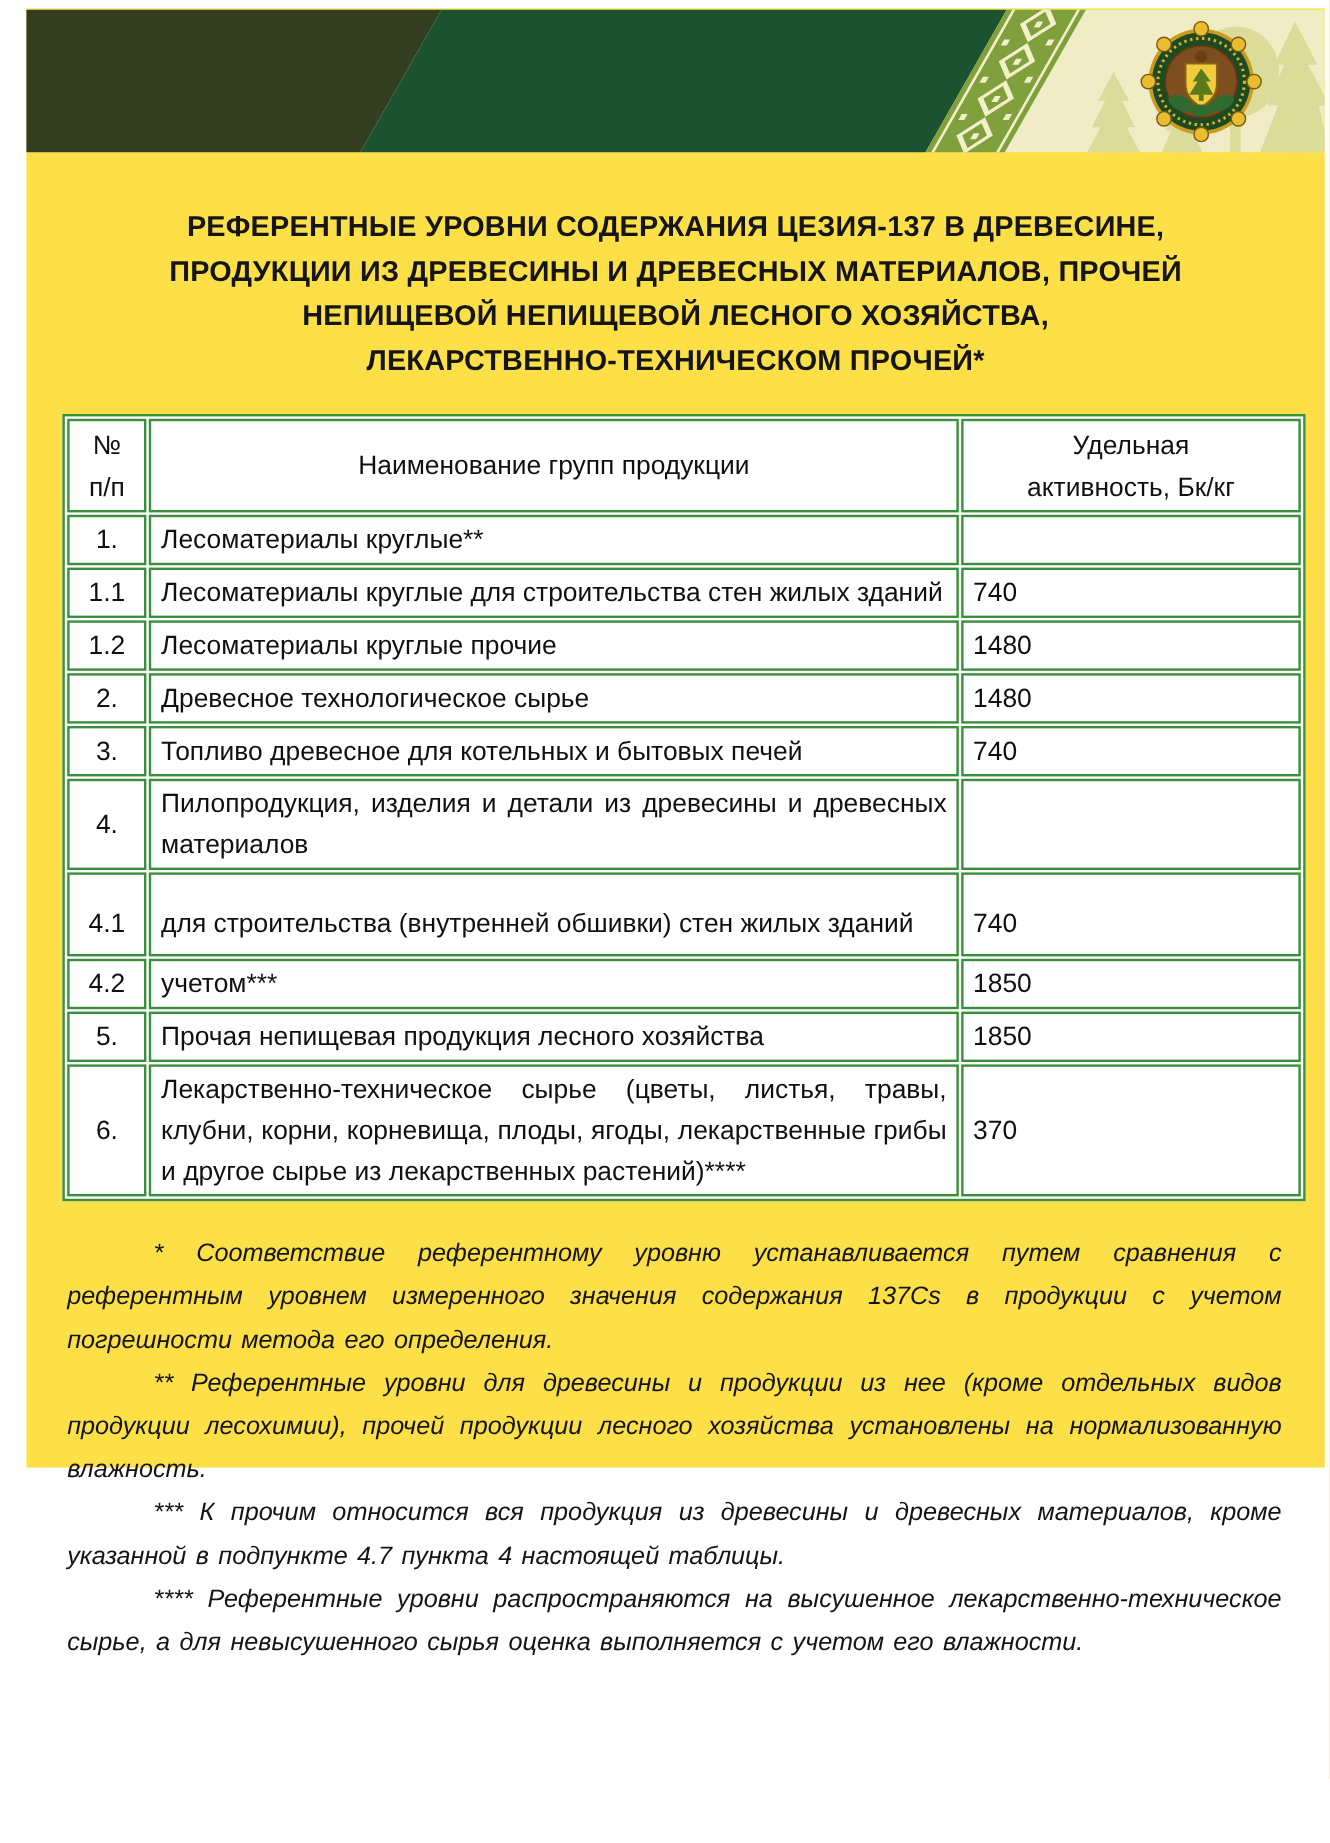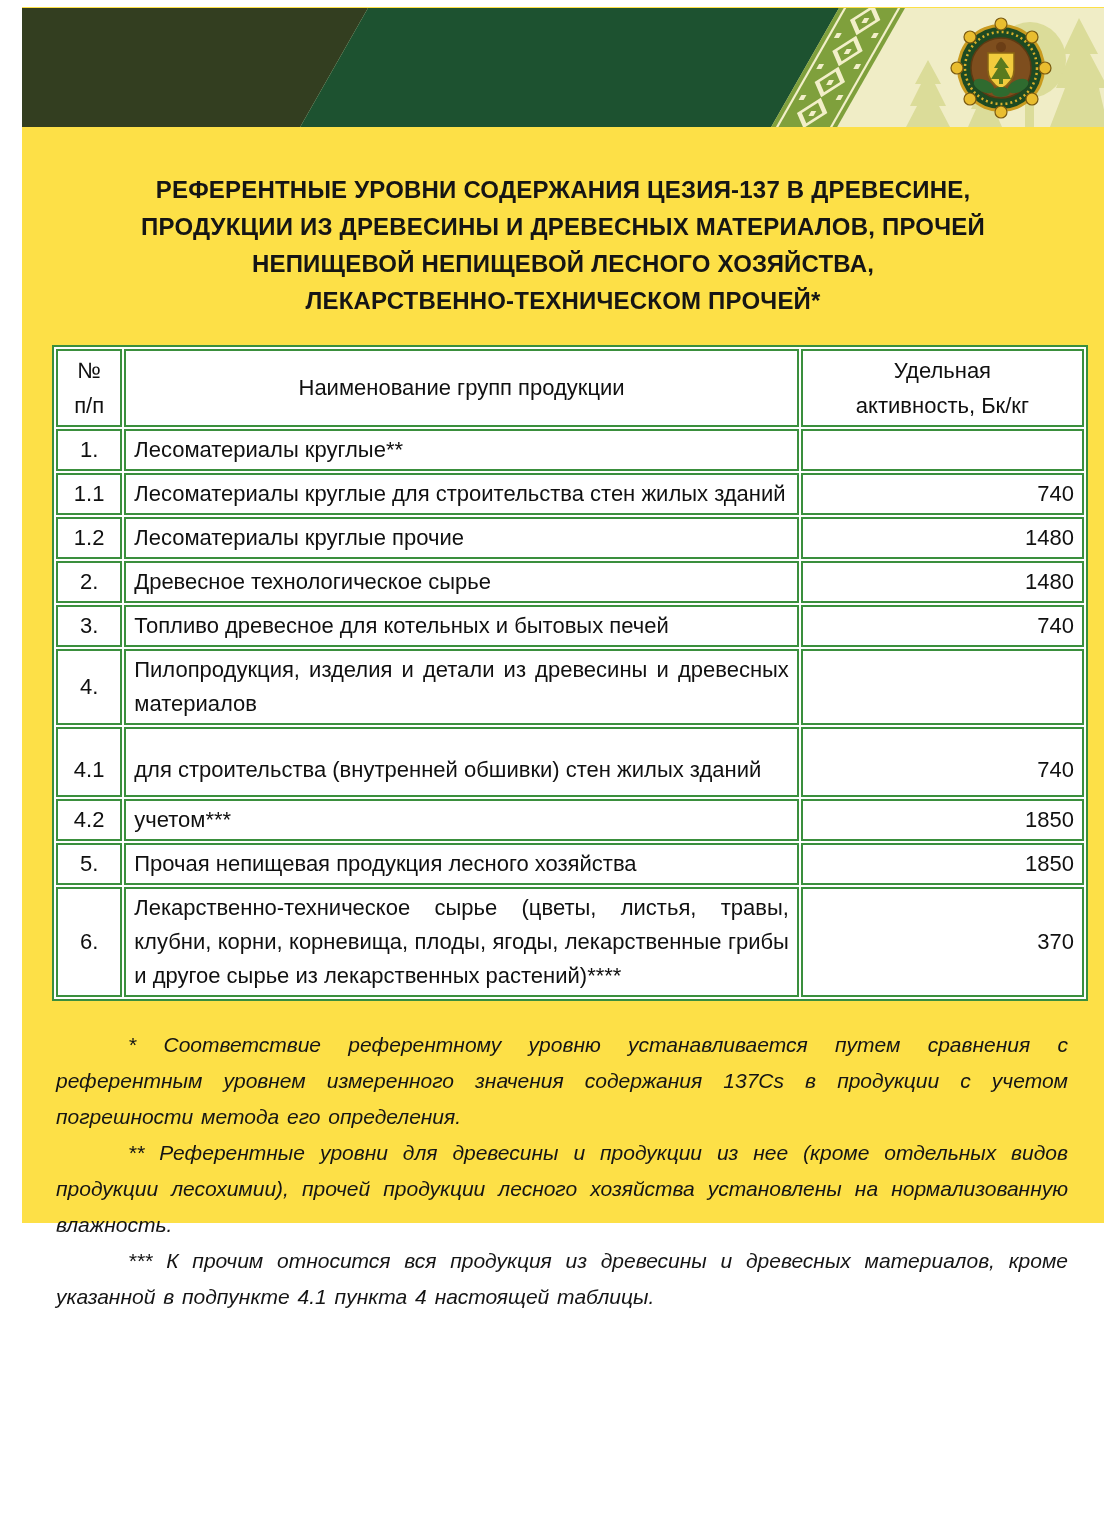--- a/index.html
+++ b/index.html
@@ -29,21 +29,21 @@
     border:2px solid #3A8F3D;background:#ffffff;
     font-size:22px;font-weight:normal;line-height:34px;
     padding:2px 8px;vertical-align:middle;color:#101010;
     font-stretch:condensed;
   }
   col.c1{width:66px;} col.c2{width:672px;} col.c3{width:282px;}
   th.hdr{text-align:center;padding:4px 4px;}
   th.hdr .hl{display:block;line-height:35px;}
   td.num{text-align:center;padding:2px 4px;}
   td.nm{text-align:justify;padding-left:12px;padding-right:10px;}
-  td.val{text-align:right;}
+  td.val{text-align:left;}
   tr.r-pad td{padding-top:24px;padding-bottom:8px;}
   .footnotes{margin:26px 36px 0 34px;font-style:italic;}
   .footnotes p{
     margin:0;font-size:21px;line-height:36px;text-align:justify;
     text-indent:72px;word-spacing:2px;color:#141414;font-stretch:condensed;
   }
 </style>
 </head>
 <body>
 
@@ -210,16 +210,17 @@
         <td class="nm">Лекарственно-техническое сырье (цветы, листья, травы, клубни, корни, корневища, плоды, ягоды, лекарственные грибы и другое сырье из лекарственных растений)****</td>
         <td class="val">370</td>
       </tr>
     </tbody>
       </table>
   </div>
 
   <div class="footnotes">
     <p>* Соответствие референтному уровню устанавливается путем сравнения с референтным уровнем измеренного значения содержания 137Cs в продукции с учетом погрешности метода его определения.</p>
     <p>** Референтные уровни для древесины и продукции из нее (кроме отдельных видов продукции лесохимии), прочей продукции лесного хозяйства установлены на нормализованную влажность.</p>
-    <p>*** К прочим относится вся продукция из древесины и древесных материалов, кроме указанной в подпункте 4.1 пункта 4 настоящей таблицы.</p>
+    <p>*** К прочим относится вся продукция из древесины и древесных материалов, кроме указанной в подпункте 4.7 пункта 4 настоящей таблицы.</p>
+    <p>**** Референтные уровни распространяются на высушенное лекарственно-техническое сырье, а для невысушенного сырья оценка выполняется с учетом его влажности.</p>
   </div>
 
 </div>
 
 </body></html>

